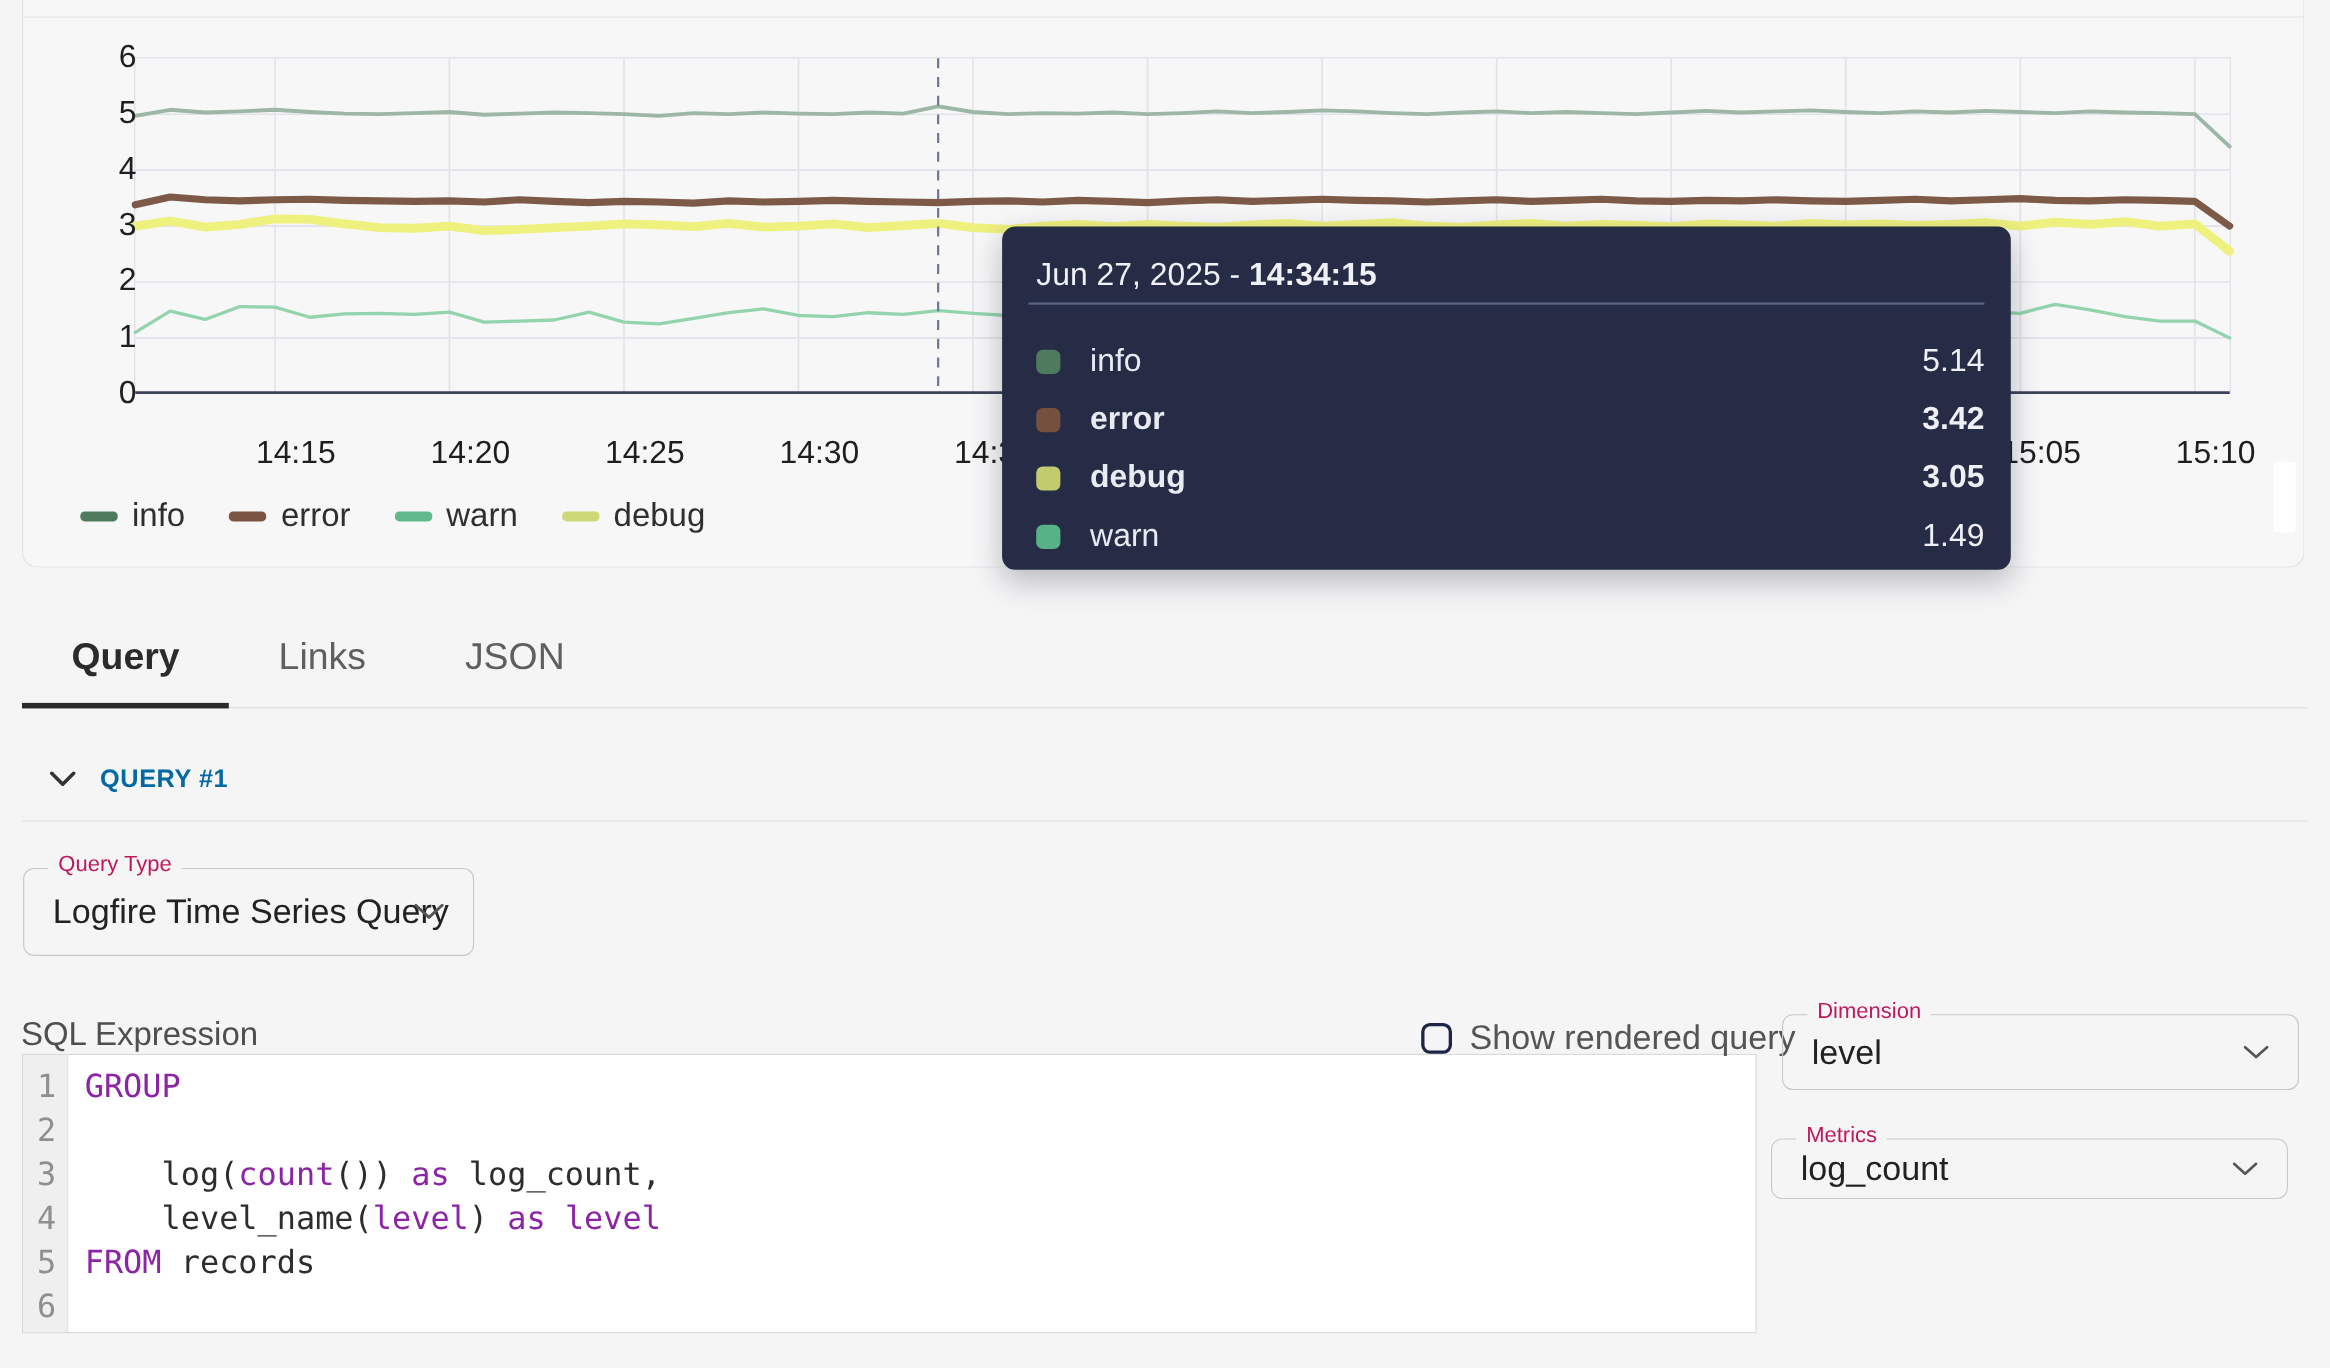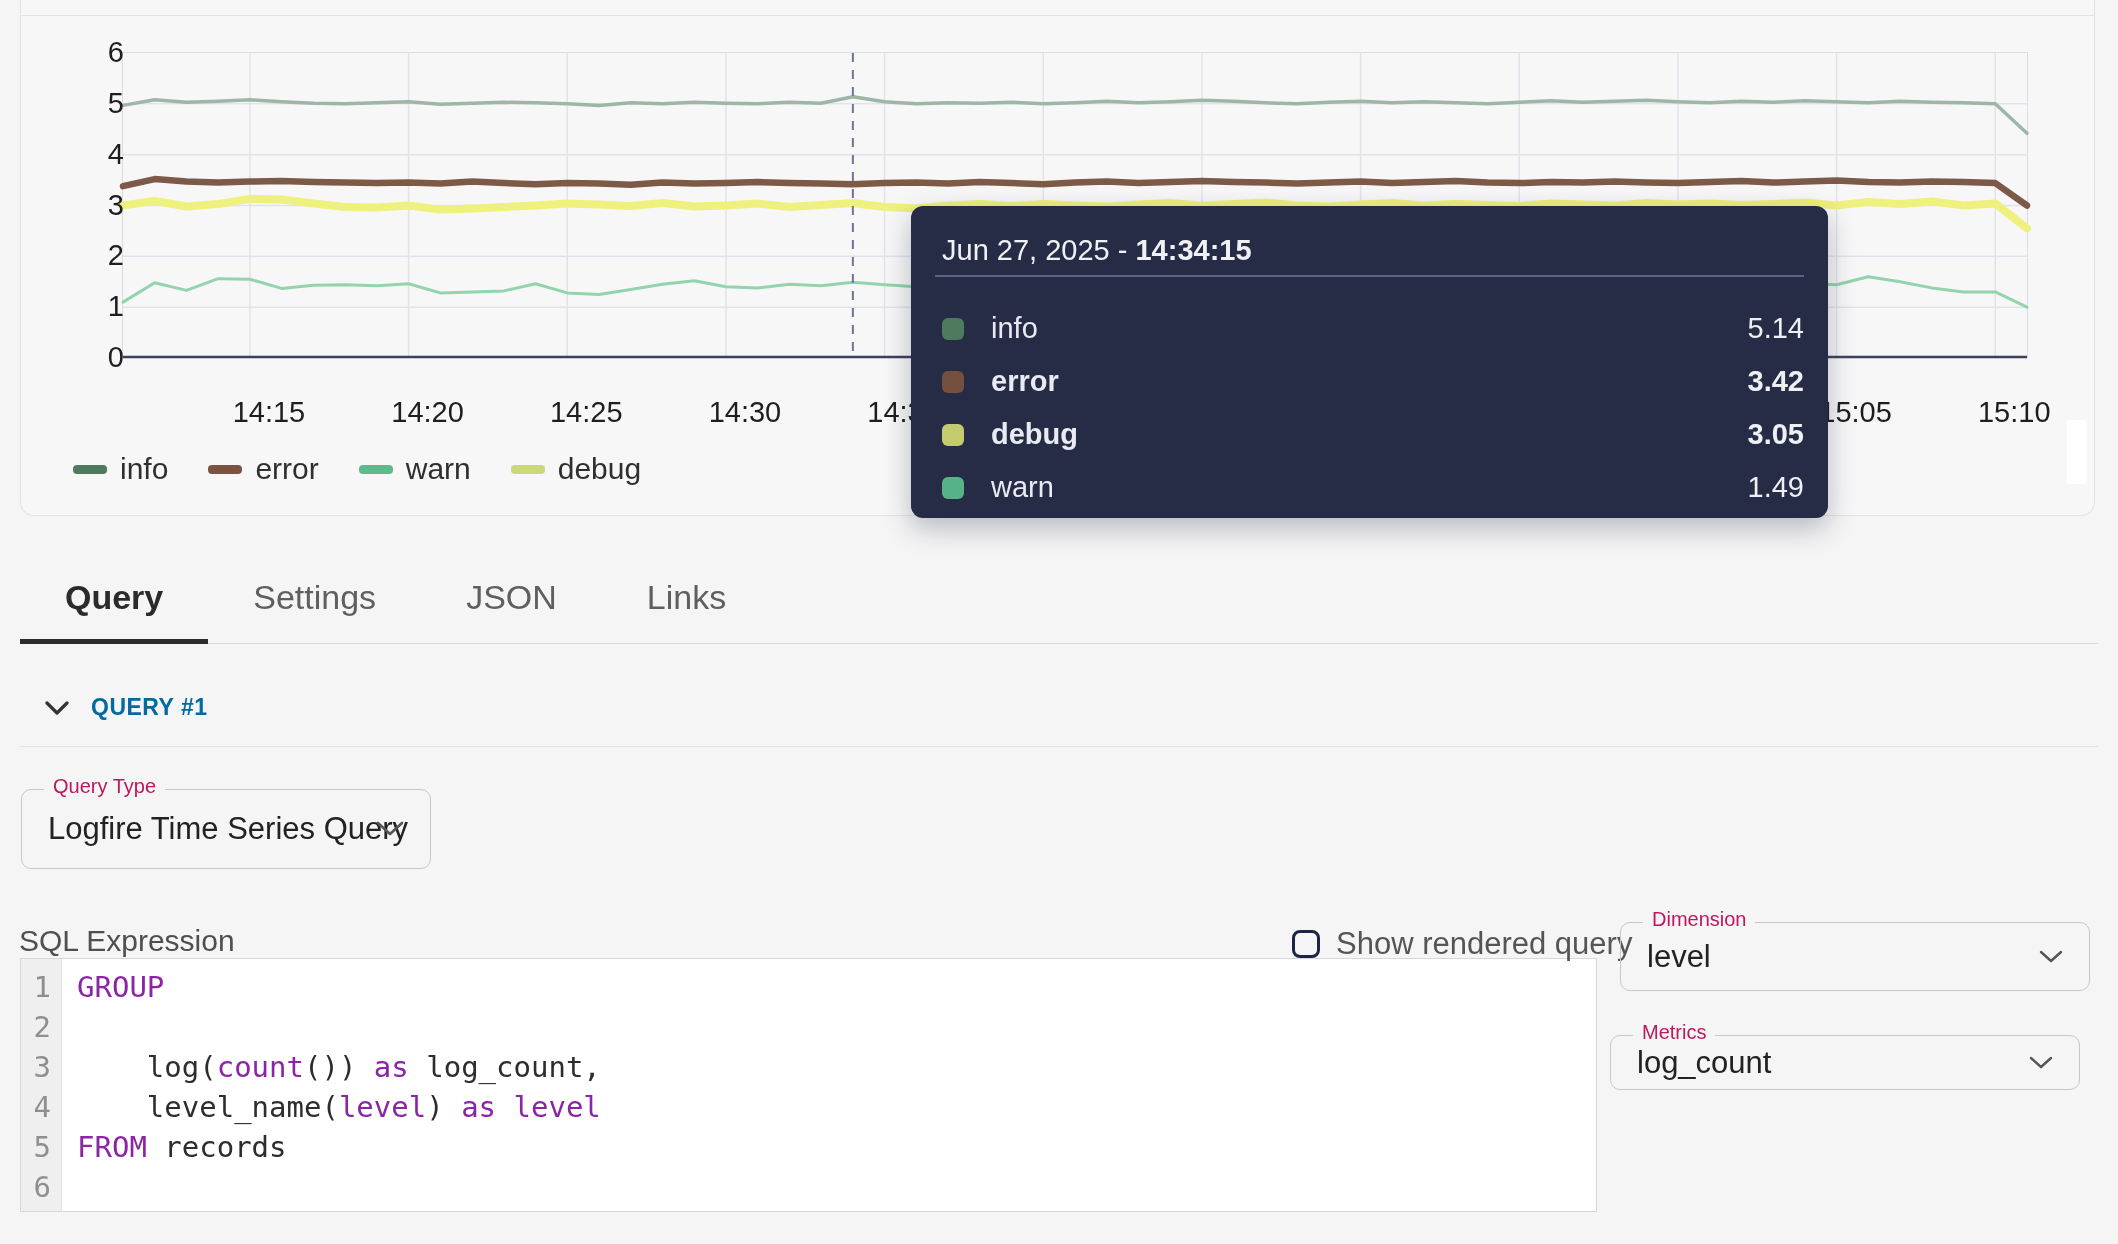--- a/index.html
+++ b/index.html
@@ -200,23 +200,22 @@
         <span class="tt-chip" style="background: rgb(87, 178, 135);"></span>
         <span class="tt-name">warn</span>
         <span class="tt-val">1.49</span>
       </div>
     </div>
 </div>
 
 <div class="abs tabs-row-border"></div>
 <div class="abs tabs" id="tabs">
     <div class="tab active">Query</div>
-    <div class="tab">Settings</div>
+    <div class="tab">Links</div>
     <div class="tab">JSON</div>
-    <div class="tab">Links</div>
   </div>
 
 <div class="abs query-head">
   <svg class="chev" viewBox="0 0 24 14">
     <polyline points="2,2 12,12 22,2" fill="none" stroke="#333" stroke-width="3.2" stroke-linecap="round" stroke-linejoin="round"></polyline>
   </svg>
   <span class="query-title">QUERY #1</span>
 </div>
 <div class="abs divider2"></div>
 

